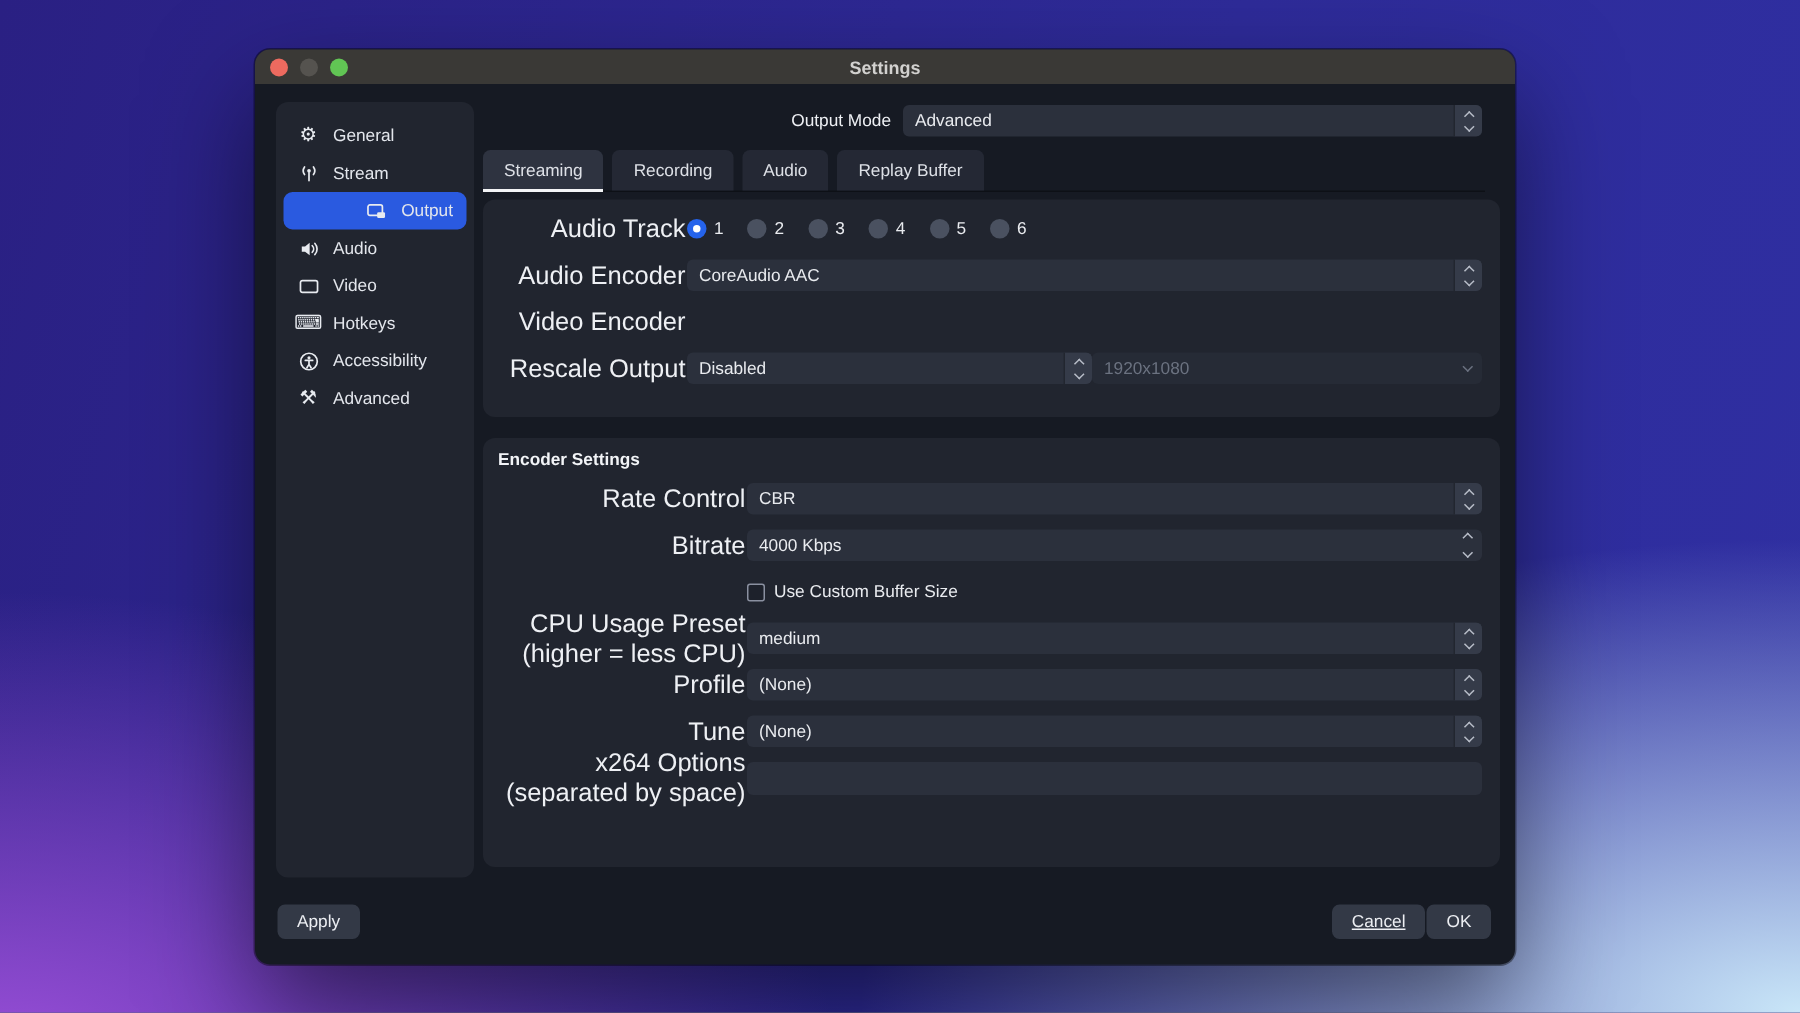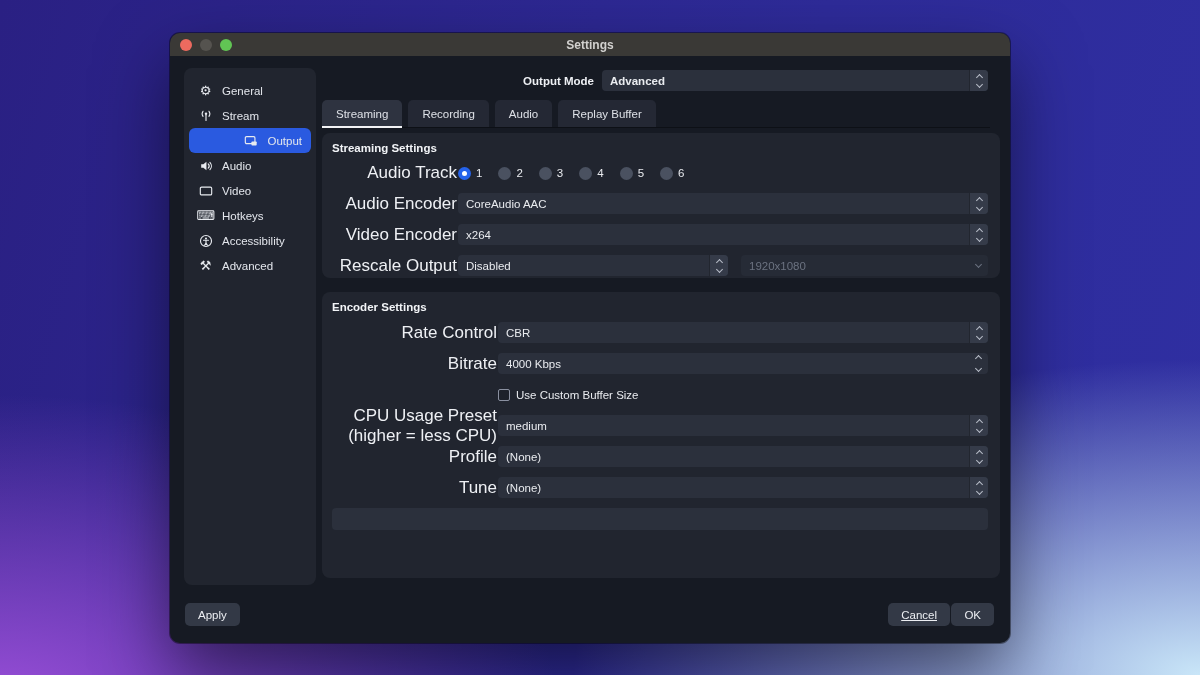--- a/index.html
+++ b/index.html
@@ -40,21 +40,21 @@
     color:#e3e6ec; font-size:11.5px; cursor:default;
   }
   .side-item.active { background:#2a5ae0;justify-content:flex-end; }
   .sicon { width:15px; height:15px; display:flex; align-items:center; justify-content:center; flex:0 0 15px; }
   .sicon svg { width:14px; height:14px; stroke:#e8ebf0; fill:none; stroke-width:1.3; stroke-linecap:round; stroke-linejoin:round; }
   .uicon { font-family:"DejaVu Sans", sans-serif; font-size:13px; color:#e8ebf0; line-height:1; }
 
   
   .main { position:absolute; left:152px; top:35px; right:20px; bottom:60px; }
 
-  .row-outputmode { position:absolute; left:0; right:2px; top:2px; height:21px; display:flex; align-items:center;font-weight:bold; }
+  .row-outputmode { position:absolute; left:0; right:2px; top:2px; height:21px; display:flex; align-items:center; }
   .om-label { width:280px; text-align:right; padding-right:8px; color:#eef0f4; font-size:11.5px; }
 
   .field {
     display:flex; align-items:center; height:21px; flex:1;
     background:#2b303c; border-radius:4px; overflow:hidden;
     color:#e9ebef; font-size:11.5px;
   }
   .field .val { flex:1; padding:0 8px; white-space:nowrap; overflow:hidden; }
   .stepper {
     width:19px; align-self:stretch; display:flex; flex-direction:column;
@@ -97,21 +97,21 @@
   .encoder .g-label { width:166px; }
 
   
   .radio-set { display:flex; align-items:center; gap:7px; }
   .radio { display:flex; align-items:center; gap:5px; margin-right:9px; font-size:11.5px; color:#e9ebef; }
   .rdot { width:13px; height:13px; border-radius:50%; background:#4a5160; position:relative; }
   .radio.selected .rdot { background:#2563eb; }
   .radio.selected .rdot::after { content:""; position:absolute; left:4px; top:4px; width:5px; height:5px; border-radius:50%; background:#fff; }
 
   
-  .split { display:flex; flex:1; gap:13px; }
+  .split { display:flex; flex:1; }
   .split .field.first { flex:0 0 270px; }
 
   
   .checkrow { display:flex; align-items:center; gap:6px; }
   .checkbox { width:12px; height:12px; border:1px solid #8a90a0; border-radius:2px; background:#1d212b; }
   .check-label { color:#e9ebef; font-size:11.5px; }
 
   
   .textinput { flex:1; height:22px; background:#2b303c; border-radius:4px; }
 
@@ -222,21 +222,20 @@
         </div>
       <div class="tab">
           <span>Audio</span>
         </div>
       <div class="tab">
           <span>Replay Buffer</span>
         </div>
     </div>
 
     <div class="group streaming">
-      <div class="group-title">Streaming Settings</div>
 
       <div class="g-row">
         <span class="g-label">Audio Track</span>
         <div class="radio-set">
           <span class="radio selected">
               <i class="rdot"></i>
               <span>1</span>
             </span>
           <span class="radio">
               <i class="rdot"></i>
@@ -267,27 +266,20 @@
           <span class="val">CoreAudio AAC</span>
           <span class="stepper">
               <i class="chev up"></i>
               <i class="chev down"></i>
             </span>
         </div>
       </div>
 
       <div class="g-row">
         <span class="g-label">Video Encoder</span>
-        <div class="field">
-          <span class="val">x264</span>
-          <span class="stepper">
-              <i class="chev up"></i>
-              <i class="chev down"></i>
-            </span>
-        </div>
       </div>
 
       <div class="g-row">
         <span class="g-label">Rescale Output</span>
         <div class="split">
           <div class="field first">
             <span class="val">Disabled</span>
             <span class="stepper">
                 <i class="chev up"></i>
                 <i class="chev down"></i>
@@ -364,20 +356,21 @@
         <div class="field">
           <span class="val">(None)</span>
           <span class="stepper">
               <i class="chev up"></i>
               <i class="chev down"></i>
             </span>
         </div>
       </div>
 
       <div class="g-row">
+        <span class="g-label">x264 Options (separated by space)</span>
         <div class="textinput"></div>
       </div>
     </div>
   </div>
 
   <div class="btn apply">Apply</div>
   <div class="btn cancel">Cancel</div>
   <div class="btn ok">OK</div>
 
 </div>

